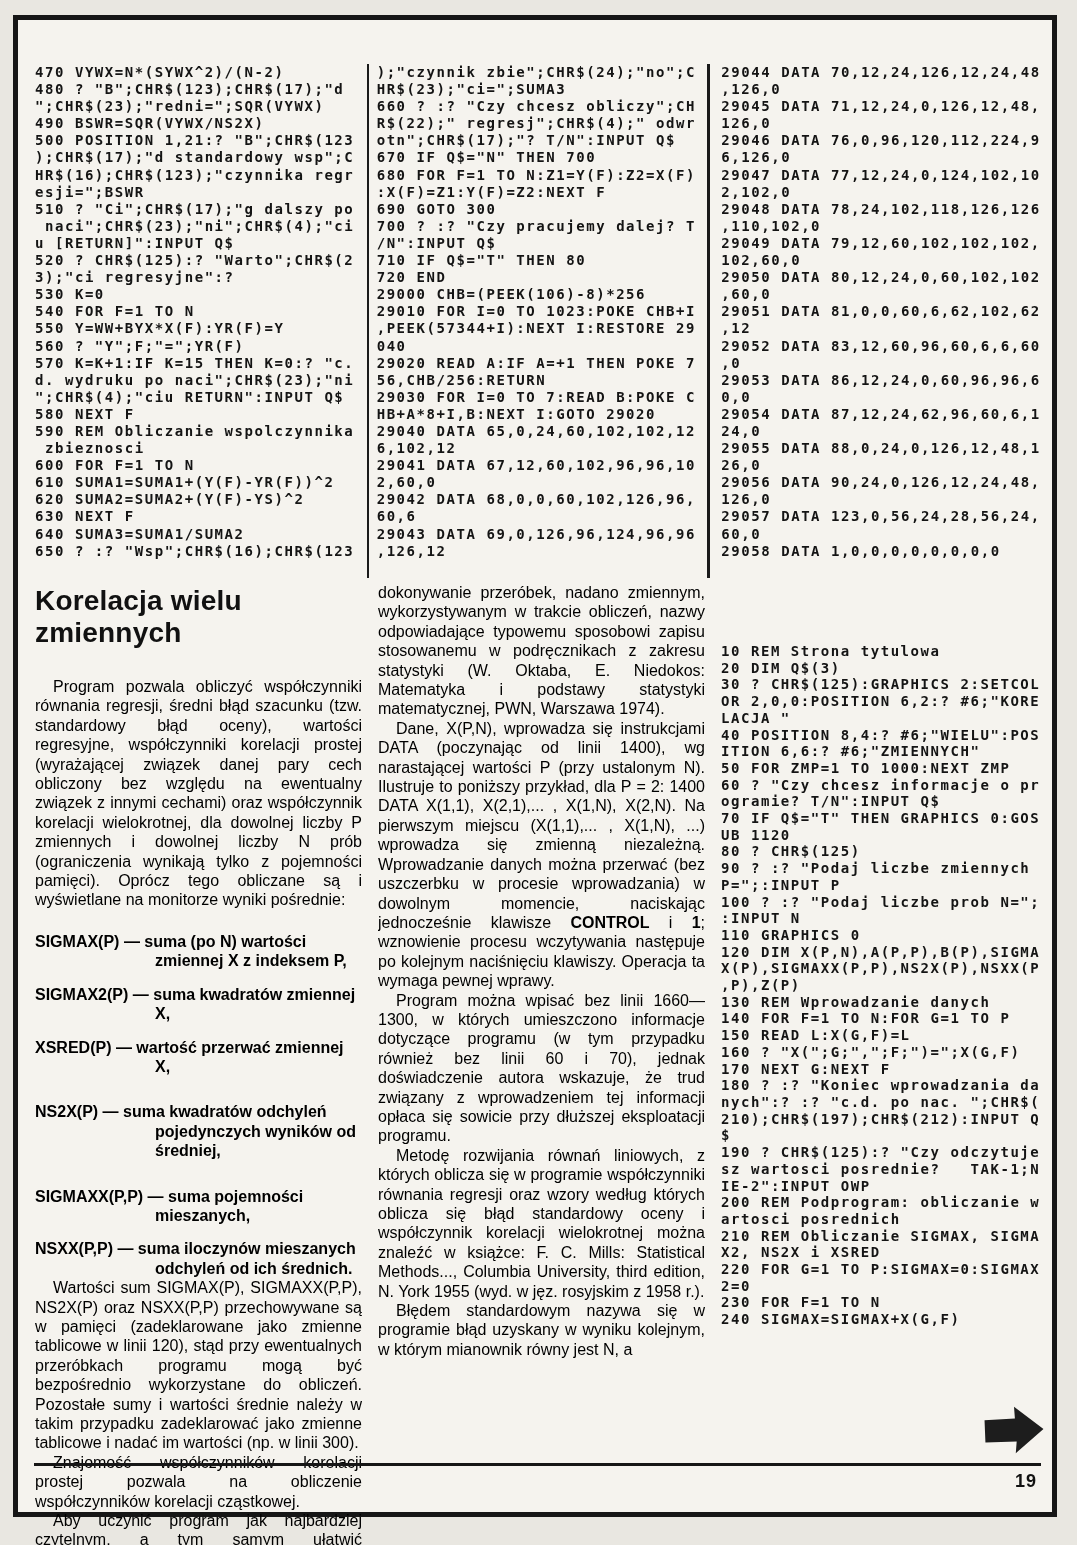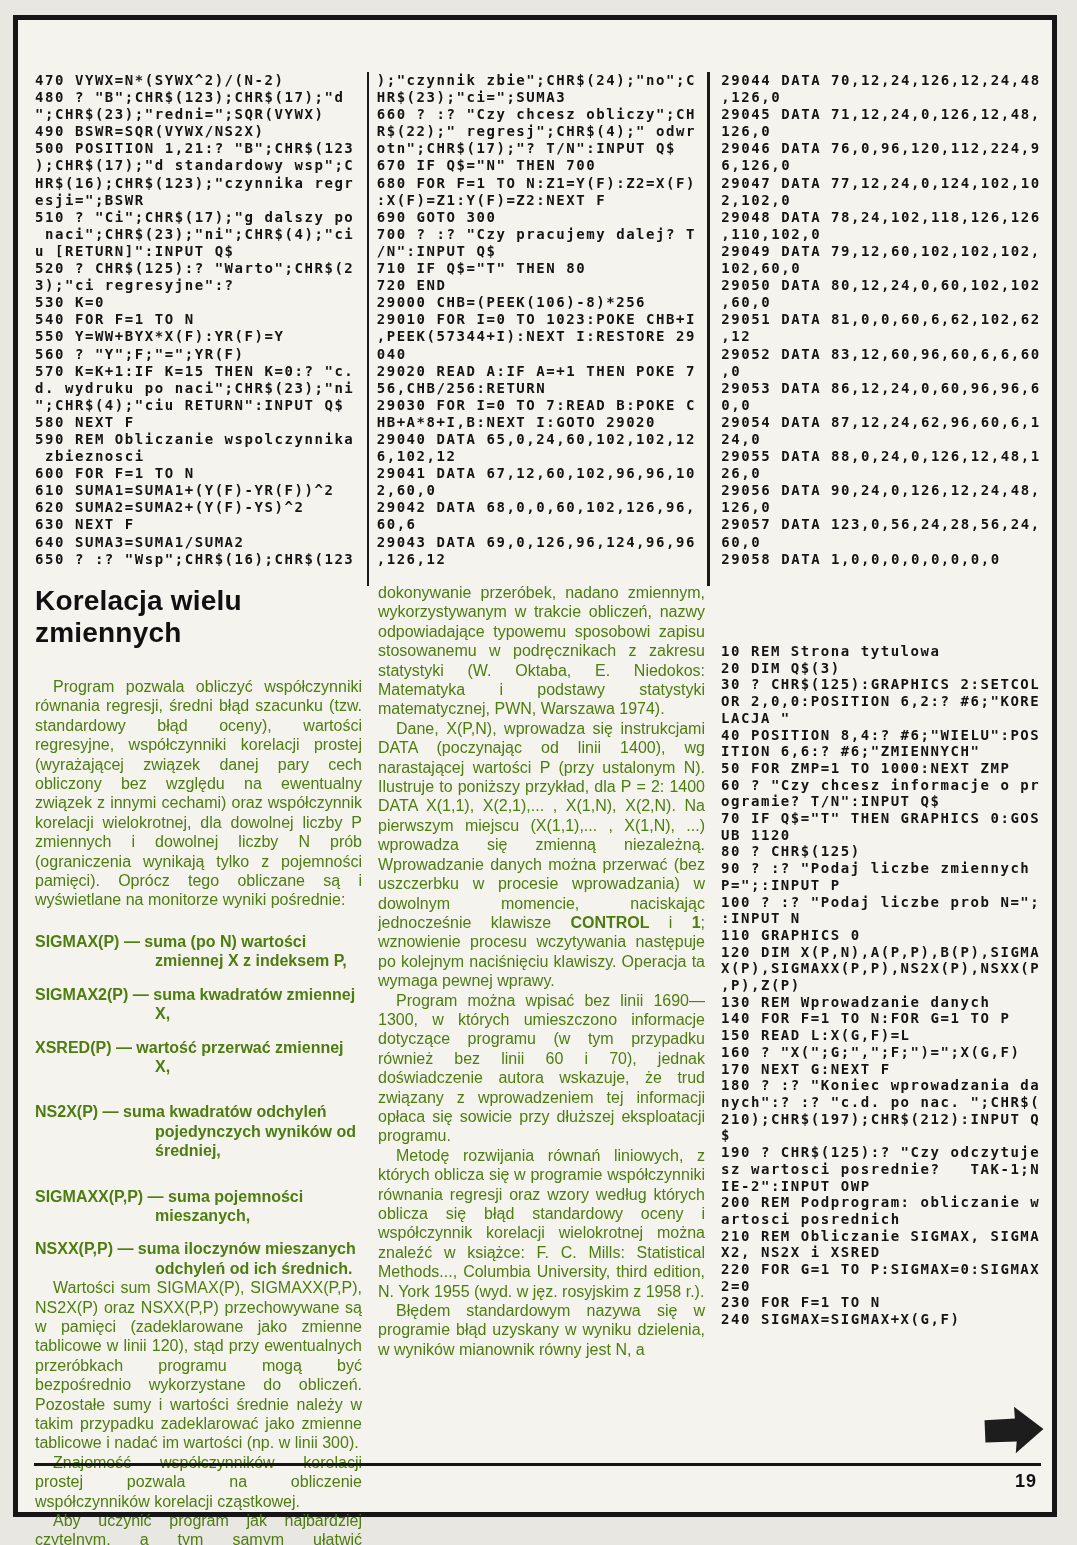--- a/index.html
+++ b/index.html
@@ -12,22 +12,22 @@
   }
   .frame{
     position:absolute;left:13px;top:15px;
     width:1044px;height:1502px;
     box-sizing:border-box;
     border:5px solid #161616;
     background:#f5f3ee;
   }
   
   .listing-top{
-    position:absolute;left:17px;top:52px;width:1013px;height:514px;
-    display:flex;align-items:stretch;justify-content:flex-end;
+    position:absolute;left:17px;top:44px;width:1013px;height:514px;
+    display:flex;align-items:stretch;
   }
   .code{
     font-family:"DejaVu Sans Mono",monospace;
     font-weight:bold;
     font-size:14px;
     line-height:17.1px;
     letter-spacing:1.55px;
     white-space:pre;
     margin:0;
     color:#141414;
@@ -43,21 +43,21 @@
     display:flex;align-items:flex-start;
   }
   .acol{width:327px;overflow:hidden;}
   .avdiv{width:2px;background:#2a2a2a;margin-left:7px;margin-right:7px;}
   .acol h1{
     font-size:28px;font-weight:bold;margin:2px 0 28px 0;
     letter-spacing:0.2px;color:#111;
   }
   .acol p{
     font-size:16px;line-height:19.4px;text-align:justify;
-    margin:0;color:#4d7c0f;
+    margin:0;color:#000000;
   }
   .acol p.indent{text-indent:18px;}
   .m1{margin-top:20px;}
   .m2{margin-top:28px;}
   .m3{margin-top:40px;}
   .m4{margin-top:44px;}
   .m5{margin-top:46px;}
   .defs{margin-top:22px;}
   .defs p{
     text-align:left;
@@ -196,23 +196,23 @@
       <p class="indent m1">Wartości sum SIGMAX(P), SIGMAXX(P,P), NS2X(P) oraz NSXX(P,P) przechowywane są w pamięci (zadeklarowane jako zmienne tablicowe w linii 120), stąd przy ewentualnych przeróbkach programu mogą być bezpośrednio wykorzystane do obliczeń. Pozostałe sumy i wartości średnie należy w takim przypadku zadeklarować jako zmienne tablicowe i nadać im wartości (np. w linii 300).</p>
       <p class="indent m3">Znajomość współczynników korelacji prostej pozwala na obliczenie współczynników korelacji cząstkowej.</p>
       <p class="indent m4">Aby uczynić program jak najbardziej czytelnym, a tym samym ułatwić użytkownikom</p>
     </div>
 
     <div class="avdiv"></div>
 
     <div class="acol">
       <p>dokonywanie przeróbek, nadano zmiennym, wykorzystywanym w trakcie obliczeń, nazwy odpowiadające typowemu sposobowi zapisu stosowanemu w podręcznikach z zakresu statystyki (W. Oktaba, E. Niedokos: Matematyka i podstawy statystyki matematycznej, PWN, Warszawa 1974).</p>
       <p class="indent m2"><span>Dane, X(P,N), wprowadza się instrukcjami DATA (poczynając od linii 1400), wg narastającej wartości P (przy ustalonym N). Ilustruje to poniższy przykład, dla P = 2: 1400 DATA X(1,1), X(2,1),... , X(1,N), X(2,N). Na pierwszym miejscu (X(1,1),... , X(1,N), ...) wprowadza się zmienną niezależną. Wprowadzanie danych można przerwać (bez uszczerbku w procesie wprowadzania) w dowolnym momencie, naciskając jednocześnie klawisze </span><b>CONTROL</b><span> i </span><b>1</b><span>; wznowienie procesu wczytywania następuje po kolejnym naciśnięciu klawiszy. Operacja ta wymaga pewnej wprawy.</span></p>
-      <p class="indent m5">Program można wpisać bez linii 1690—1300, w których umieszczono informacje dotyczące programu (w tym przypadku również bez linii 60 i 70), jednak doświadczenie autora wskazuje, że trud związany z wprowadzeniem tej informacji opłaca się sowicie przy dłuższej eksploatacji programu.</p>
+      <p class="indent m5">Program można wpisać bez linii 1660—1300, w których umieszczono informacje dotyczące programu (w tym przypadku również bez linii 60 i 70), jednak doświadczenie autora wskazuje, że trud związany z wprowadzeniem tej informacji opłaca się sowicie przy dłuższej eksploatacji programu.</p>
       <p class="indent m3">Metodę rozwijania równań liniowych, z których oblicza się w programie współczynniki równania regresji oraz wzory według których oblicza się błąd standardowy oceny i współczynnik korelacji wielokrotnej można znaleźć w książce: F. C. Mills: Statistical Methods..., Columbia University, third edition, N. York 1955 (wyd. w jęz. rosyjskim z 1958 r.).</p>
-      <p class="indent m4">Błędem standardowym nazywa się w programie błąd uzyskany w wyniku dzielenia, w wyników mianownik równy jest N, a</p>
+      <p class="indent m4">Błędem standardowym nazywa się w programie błąd uzyskany w wyniku kolejnym, w którym mianownik równy jest N, a</p>
     </div>
 
     <div class="avdiv"></div>
 
     <div class="acol">
       <pre class="code listing2">10 REM Strona tytulowa
 20 DIM Q$(3)
 30 ? CHR$(125):GRAPHICS 2:SETCOL
 OR 2,0,0:POSITION 6,2:? #6;"KORE
 LACJA "

